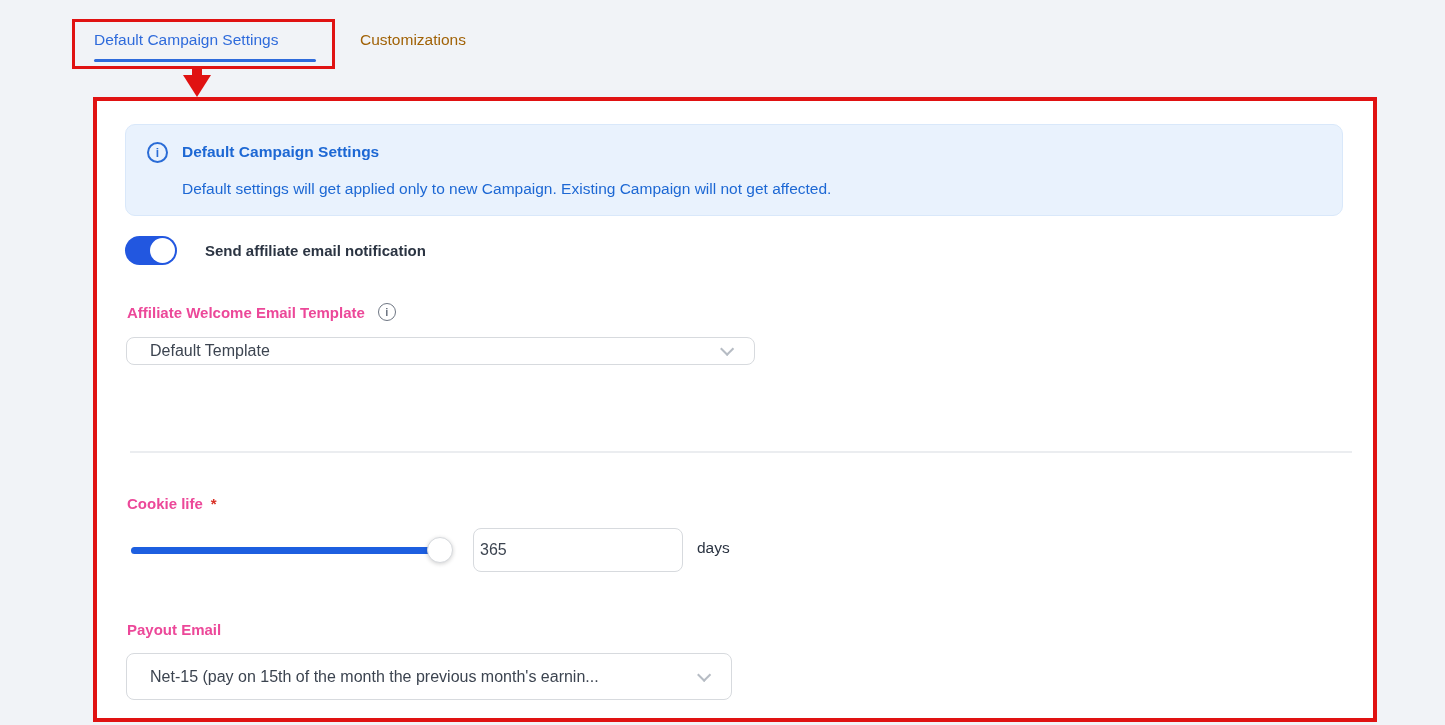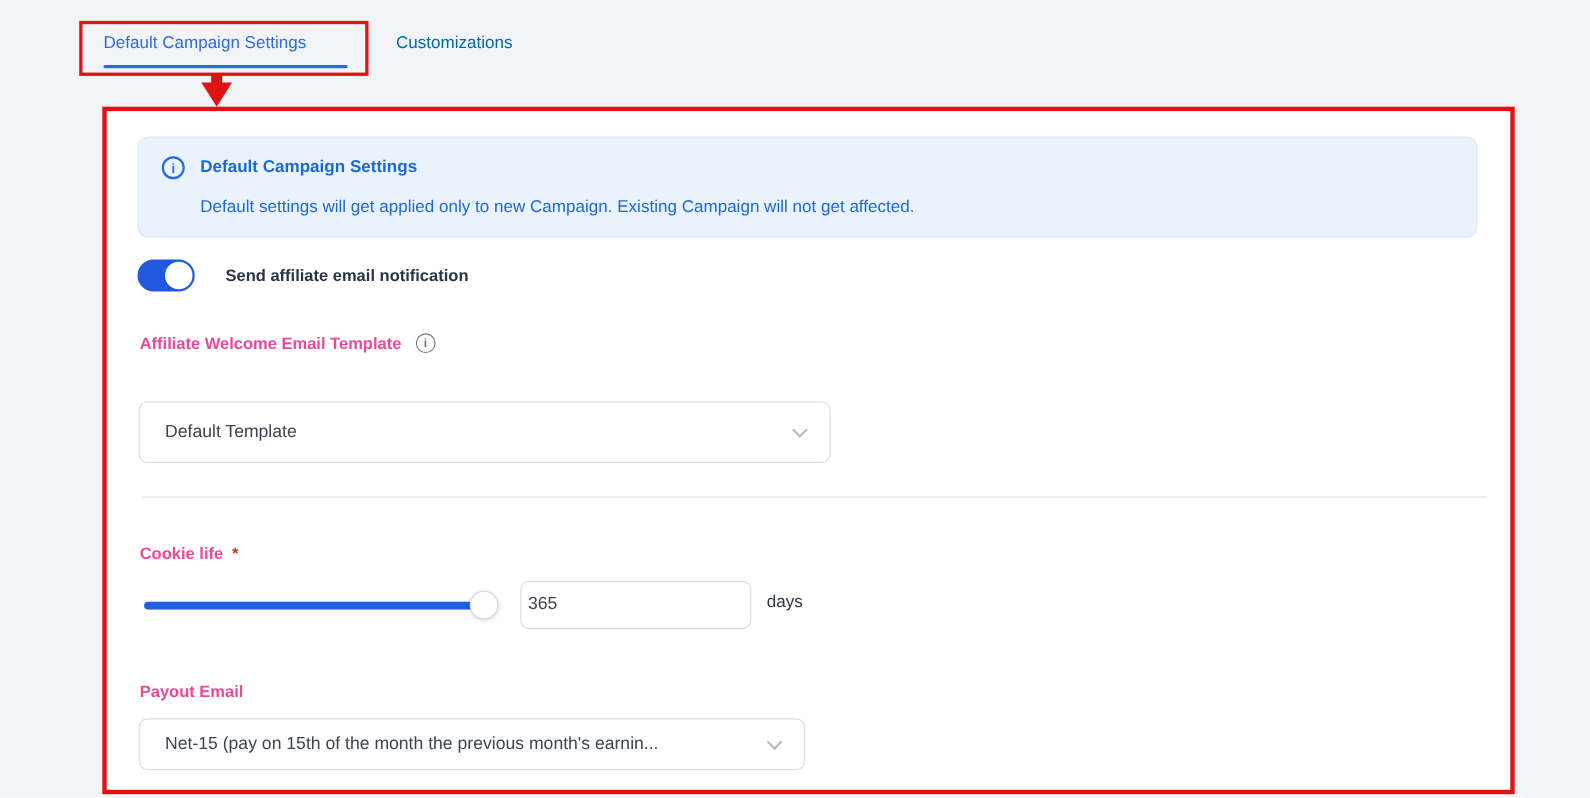--- a/index.html
+++ b/index.html
@@ -10,21 +10,21 @@
     position:relative;
     overflow:hidden;
     color:#2b3442;
   }
 
   
   .tabbar { position:absolute; left:0; top:0; width:100%; height:80px; }
   .tab { position:absolute; font-size:15.5px; cursor:pointer; }
   .tab-active { left:94px; top:31px; color:#2f6bdb; font-weight:500; }
   .tab-underline { position:absolute; left:94px; top:59px; width:222px; height:3px; background:#2f6bdb; border-radius:2px; }
-  .tab-inactive { left:360px; top:31px; color:#0369a1; font-weight:500; }
+  .tab-inactive { left:360px; top:31px; color:#a16207; font-weight:500; }
 
   
   .anno-tab-box {
     position:absolute; left:72px; top:19px; width:263px; height:50px;
     border:3px solid #e01212; background:transparent; pointer-events:none;
   }
   .anno-arrow-stem {
     position:absolute; left:192px; top:68px; width:10px; height:9px; background:#e01212;
   }
   .anno-arrow-head {
@@ -85,21 +85,21 @@
   }
   .select-box .select-value {
     padding-left:23px; font-size:16px; color:#3c4450; white-space:nowrap;
     overflow:hidden; flex:1;
   }
   .chevron {
     width:10px; height:10px; margin-right:24px; flex-shrink:0;
     border-right:2px solid #b6bcc4; border-bottom:2px solid #b6bcc4;
     transform:rotate(45deg) translateY(-3px);
   }
-  .select-template { left:29px; top:236px; width:629px; height:56px;margin-top:28px; }
+  .select-template { left:29px; top:236px; width:629px; height:28px; }
   .select-payout   { left:29px; top:552px; width:606px; height:47px;gap:40px; }
 
   
   .divider { position:absolute; left:33px; top:350px; width:1222px; height:2px; background:#ebedf0; }
 
   
   .cookie-label-row { position:absolute; left:30px; top:394px; display:flex; }
   .required-star { color:#d93025; margin-left:8px; font-size:15px; font-weight:600; }
 
   .slider-track {

